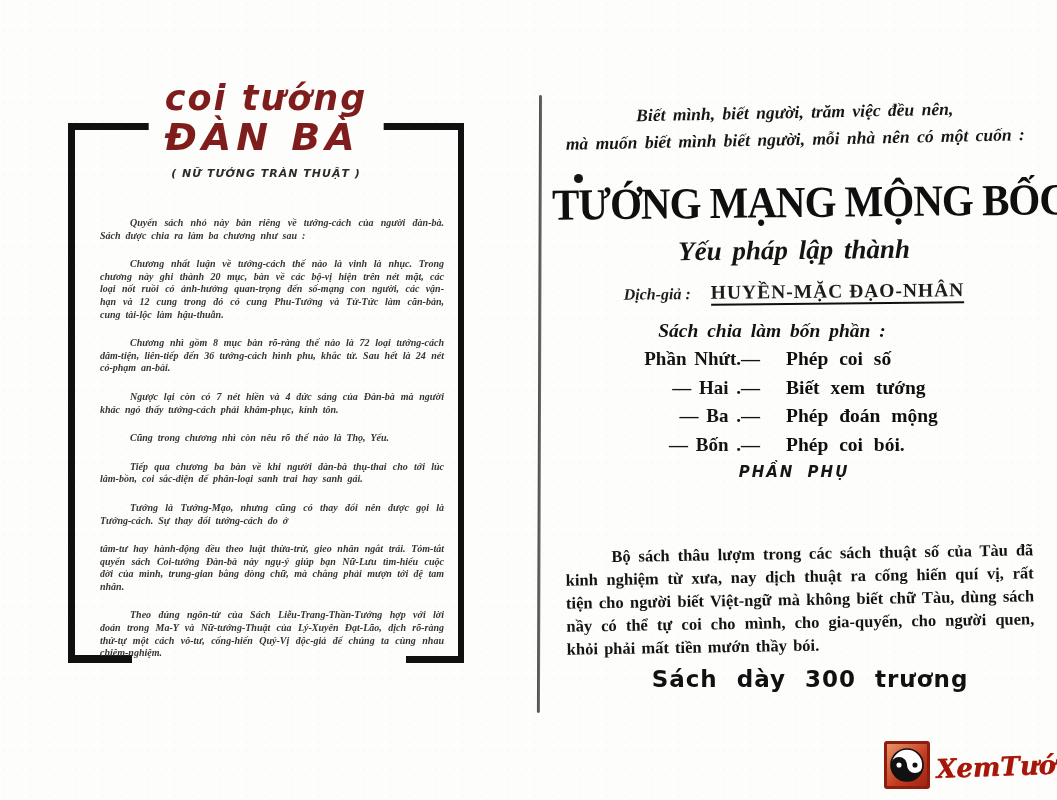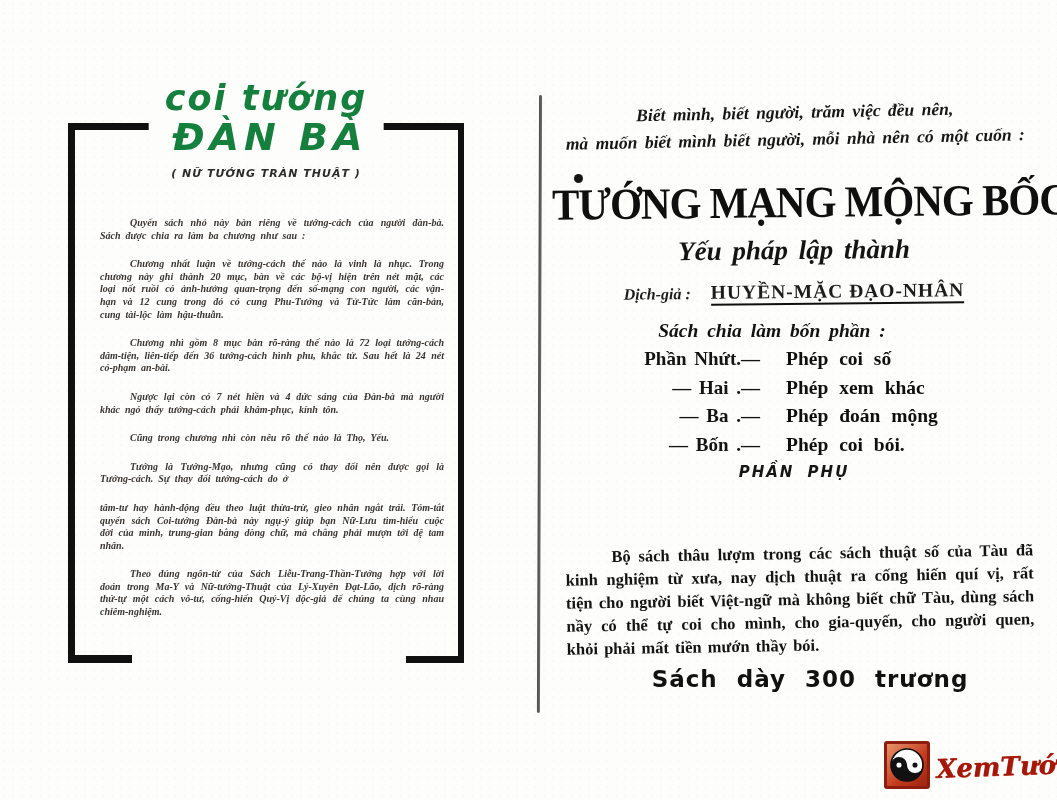--- a/index.html
+++ b/index.html
@@ -25,22 +25,22 @@
   }
   .lp-frame .b{position:absolute;background:#101010;}
   .b-top{top:0;left:0;right:0;height:7px;}
   .b-left{top:0;left:0;bottom:0;width:7px;}
   .b-right{top:0;right:0;bottom:0;width:6px;}
   .b-bl{bottom:0;left:0;width:64px;height:8px;}
   .b-br{bottom:0;right:0;width:58px;height:7px;}
 
   .lp-title{
     position:absolute;top:-44px;left:50%;transform:translateX(-50%);
-    background:#fdfdfb;padding:0 16px;text-align:right;z-index:2;white-space:nowrap;
-    font-family:"DejaVu Sans", sans-serif;font-style:italic;font-weight:900;color:#15803d;
+    background:#fdfdfb;padding:0 16px;text-align:left;z-index:2;white-space:nowrap;
+    font-family:"DejaVu Sans", sans-serif;font-style:italic;font-weight:900;color:#7f1d1d;
   }
   .lp-title-1{font-size:35px;line-height:38px;letter-spacing:2px;}
   .lp-title-2{font-size:38px;line-height:40px;letter-spacing:5px;}
   .lp-subtitle{
     margin-top:44px;text-align:center;
     font-family:"DejaVu Sans", sans-serif;font-weight:bold;font-style:italic;
     font-size:11px;letter-spacing:1px;color:#2c2c2c;
   }
   .lp-body{
     position:absolute;left:32px;right:20px;top:78px;
@@ -150,20 +150,21 @@
     </div>
 
     <div class="lp-subtitle">( NỮ TƯỚNG TRÀN THUẬT )</div>
 
     <div class="lp-body">
       <p>Quyển sách nhỏ này bàn riêng về tướng-cách của người đàn-bà. Sách được chia ra làm ba chương như sau :</p>
       <p>Chương nhất luận về tướng-cách thế nào là vinh là nhục. Trong chương này ghi thành 20 mục, bàn về các bộ-vị hiện trên nét mặt, các loại nốt ruồi có ảnh-hưởng quan-trọng đến số-mạng con người, các vận-hạn và 12 cung trong đó có cung Phu-Tướng và Tử-Tức làm căn-bản, cung tài-lộc làm hậu-thuẫn.</p>
       <p>Chương nhì gồm 8 mục bàn rõ-ràng thế nào là 72 loại tướng-cách dâm-tiện, liên-tiếp đến 36 tướng-cách hình phu, khắc tử. Sau hết là 24 nét có-phạm an-bài.</p>
       <p>Ngược lại còn có 7 nét hiền và 4 đức sáng của Đàn-bà mà người khác ngó thấy tướng-cách phải khâm-phục, kính tôn.</p>
       <p>Cũng trong chương nhì còn nêu rõ thế nào là Thọ, Yểu.</p>
+      <p>Tiếp qua chương ba bàn về khi người đàn-bà thụ-thai cho tới lúc lâm-bồn, coi sắc-diện để phân-loại sanh trai hay sanh gái.</p>
       <p>Tướng là Tướng-Mạo, nhưng cũng có thay đổi nên được gọi là Tướng-cách. Sự thay đổi tướng-cách do ở</p>
       <p class="no-indent">tâm-tư hay hành-động đều theo luật thừa-trừ, gieo nhân ngắt trái. Tóm-tắt quyển sách Coi-tướng Đàn-bà này ngụ-ý giúp bạn Nữ-Lưu tìm-hiểu cuộc đời của mình, trung-gian bằng dòng chữ, mà chẳng phải mượn tới đệ tam nhân.</p>
       <p>Theo đúng ngôn-từ của Sách Liễu-Trang-Thần-Tướng hợp với lời đoán trong Ma-Y và Nữ-tướng-Thuật của Lý-Xuyên Đạt-Lão, dịch rõ-ràng thứ-tự một cách vô-tư, cống-hiến Quý-Vị độc-giả để chúng ta cùng nhau chiêm-nghiệm.</p>
     </div>
   </div>
 
   <div class="rp-motto">
     <div>Biết mình, biết người, trăm việc đều nên,</div>
     <div>mà muốn biết mình biết người, mỗi nhà nên có một cuốn :</div>
   </div>
@@ -178,21 +179,21 @@
 
   <div class="rp-parts-heading">Sách chia làm bốn phần :</div>
 
   <div class="rp-parts">
     <div class="rp-part-row">
       <span class="rp-part-label">Phần Nhứt.—</span>
       <span class="rp-part-value">Phép coi số</span>
     </div>
     <div class="rp-part-row">
       <span class="rp-part-label">— Hai .—</span>
-      <span class="rp-part-value">Phép xem khác</span>
+      <span class="rp-part-value">Biết xem tướng</span>
     </div>
     <div class="rp-part-row">
       <span class="rp-part-label">— Ba .—</span>
       <span class="rp-part-value">Phép đoán mộng</span>
     </div>
     <div class="rp-part-row">
       <span class="rp-part-label">— Bốn .—</span>
       <span class="rp-part-value">Phép coi bói.</span>
     </div>
   </div>

